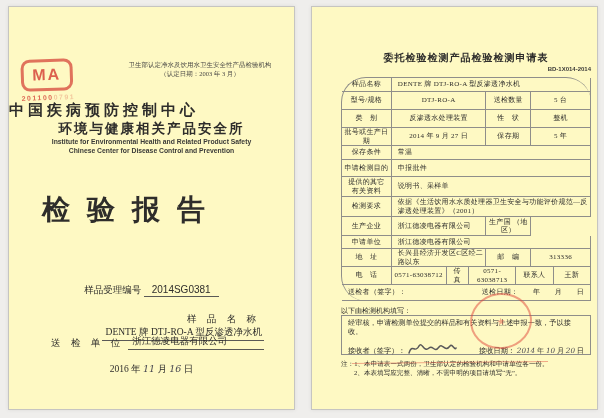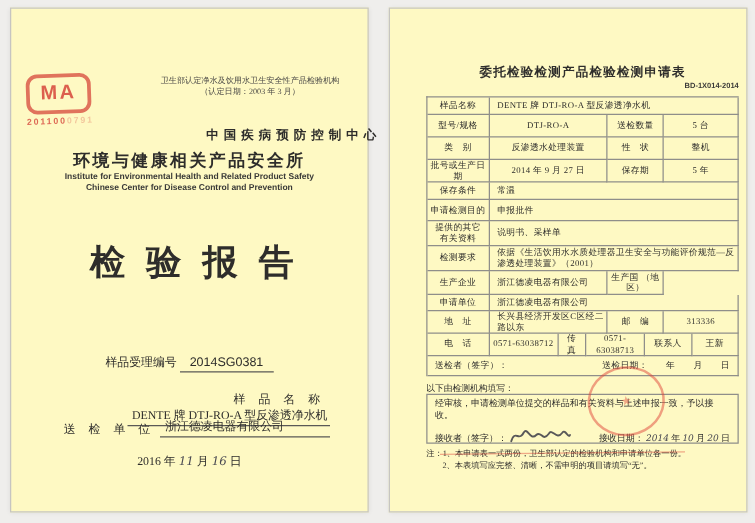--- a/index.html
+++ b/index.html
@@ -14,43 +14,43 @@
   .cma{position:absolute;left:12px;top:52px;transform:rotate(-2deg);color:#d6453a;}
   .cma-box{width:46px;height:26px;border:3px solid rgba(214,69,58,0.75);border-radius:9px;
            display:flex;align-items:center;justify-content:center;
            font-family:"Liberation Sans",sans-serif;font-weight:bold;font-size:16px;
            letter-spacing:2px;color:rgba(214,69,58,0.85);}
   .cma-num{margin-top:3px;font-family:"Liberation Sans",sans-serif;font-weight:bold;
            font-size:7px;letter-spacing:1.5px;color:rgba(214,69,58,0.8);}
   .cma-num .fade{opacity:0.35;}
   .accred{position:absolute;left:105px;top:53px;width:172px;text-align:center;
           font-size:6.5px;line-height:9px;color:#4a4946;}
-  .orgcn1{position:absolute;left:0;top:94px;width:100%;text-align:right;font-weight:bold;
-          font-size:10px;letter-spacing:4px;padding-left:11px;}
+  .orgcn1{position:absolute;left:0;top:94px;width:100%;text-align:left;font-weight:bold;
+          font-size:15px;letter-spacing:4px;}
   .orgcn2{position:absolute;left:0;top:113px;width:100%;text-align:center;font-weight:bold;
           font-size:13.5px;letter-spacing:2px;}
   .orgen{position:absolute;left:0;top:131px;width:100%;text-align:center;
          font-family:"Liberation Sans",sans-serif;font-weight:bold;font-size:6.8px;line-height:8.5px;color:#3a3a38;}
-  .report-title{position:absolute;left:0;top:184px;width:100%;text-align:center;
-                font-size:28px;font-weight:600;letter-spacing:17px;padding-left:21px;box-sizing:border-box;}
+  .report-title{position:absolute;left:0;top:184px;width:100%;text-align:left;
+                font-size:28px;font-weight:600;letter-spacing:17px;padding-left:33px;box-sizing:border-box;}
   .acc-row{position:absolute;left:0;top:277px;width:100%;text-align:center;font-size:9.5px;}
   .acc-row .u{border-bottom:1px solid #5a5956;padding:0 8px 1px 8px;font-family:"Liberation Sans",sans-serif;font-size:10px;}
   .field-row{position:absolute;left:42px;right:30px;display:flex;align-items:flex-end;font-size:9.5px;}
   .field-row .lbl{letter-spacing:4px;white-space:nowrap;margin-right:4px;}
   .field-row .val{flex:1;border-bottom:1px solid #5a5956;padding:0 2px 1px 4px;white-space:nowrap;}
   .date-row{position:absolute;left:0;top:356px;width:100%;text-align:center;font-size:9.5px;}
   .hw{font-style:italic;color:#4a4a52;font-family:"DejaVu Serif",serif;}
 
   
   .form-title{position:absolute;left:29px;top:44px;width:250px;text-align:center;
               font-weight:bold;font-size:10px;letter-spacing:1px;}
   .form-no{position:absolute;left:29px;top:59px;width:250px;text-align:right;
            font-family:"Liberation Sans",sans-serif;font-weight:bold;font-size:6px;color:#3c3b39;}
   .tbl{position:absolute;left:29px;top:70px;width:250px;border-top:1px solid #8f8e8a;
-       border-left:1px solid #8f8e8a;font-size:7px;color:#2f2e2c;box-sizing:border-box;}
+       border-left:1px solid #8f8e8a;font-size:7px;color:#2f2e2c;box-sizing:border-box;border-radius:25px;}
   .tr{display:flex;width:100%;}
   .td{border-right:1px solid #8f8e8a;border-bottom:1px solid #8f8e8a;display:flex;
       align-items:center;justify-content:center;text-align:center;padding:1px 2px;
       box-sizing:border-box;letter-spacing:0.3px;line-height:8.5px;overflow:hidden;}
   .tl{justify-content:flex-start;text-align:left;padding-left:6px;}
   .w20{width:20%;} .w80{width:80%;} .w38{width:38%;} .w18{width:18%;} .w24{width:24%;}
   .p2{width:22%;} .p3{width:9%;} .p4{width:19%;} .p5{width:15%;} .p6{width:15%;}
   .h14{height:14px;} .h13{height:13px;} .h18{height:18px;} .h20{height:20px;}
   .h17{height:17px;} .h19{height:19px;} .h16{height:16px;}
   .lastrow{justify-content:space-between;padding:0 6px;}

